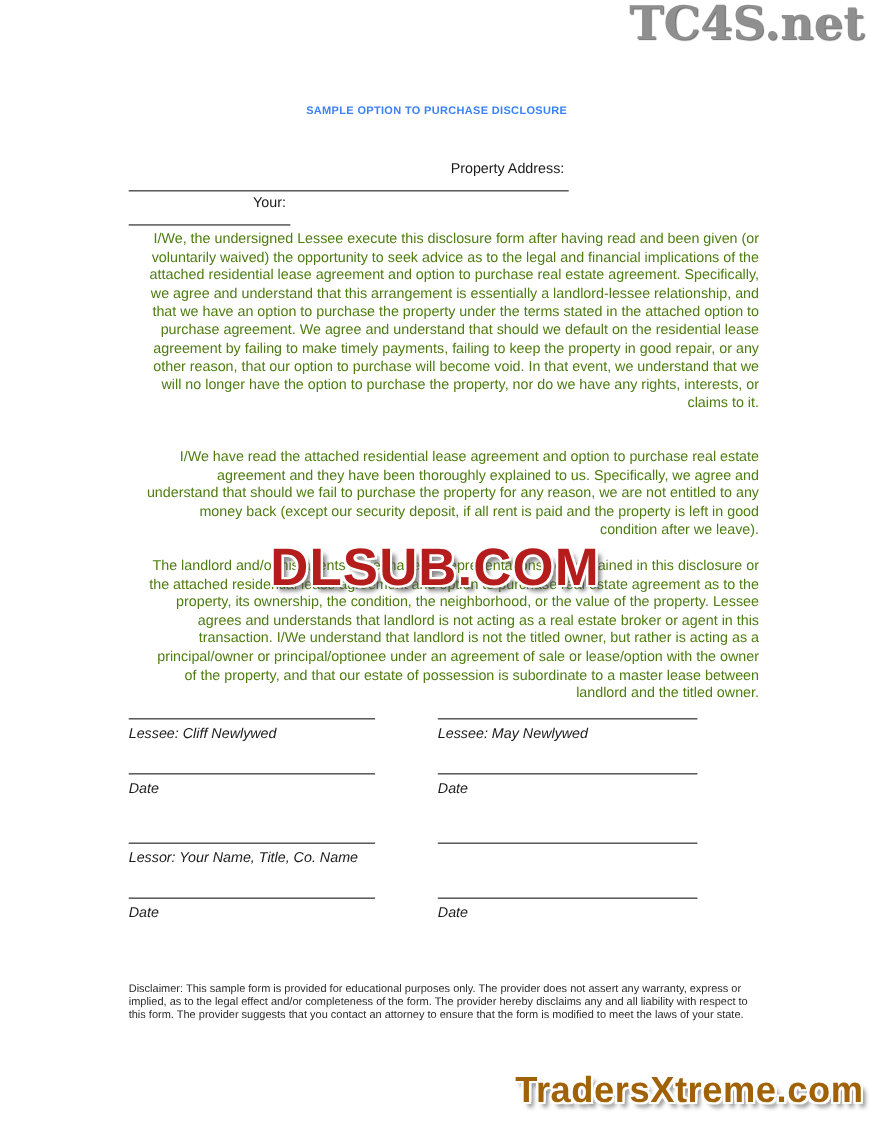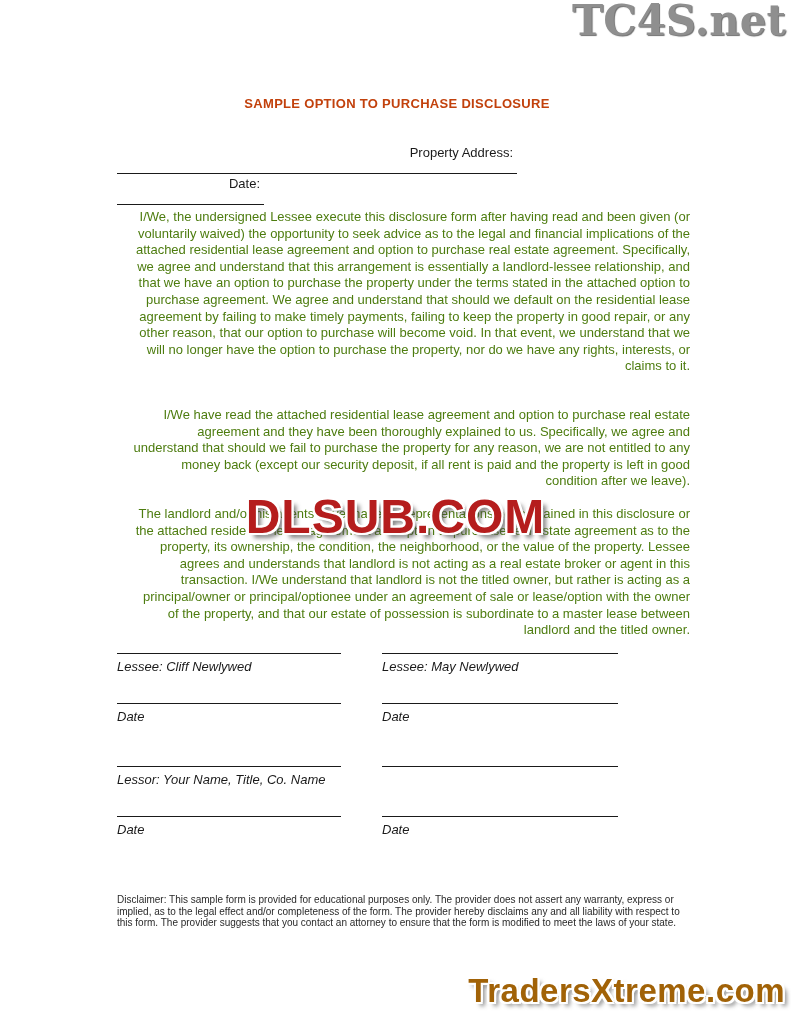--- a/index.html
+++ b/index.html
@@ -67,23 +67,23 @@
     left: 117px;
     top: 0;
     width: 560px;
   }
   .doc-title {
     position: absolute;
     top: 96px;
     left: 0;
     width: 100%;
     text-align: center;
-    font-size: 13px;
-    font-weight: bold;
-    color: #c2410c;
+    font-size: 10px;
+    font-weight: bold;
+    color: #3b82f6;
     letter-spacing: 0.3px;
   }
   .field-row {
     position: absolute;
     left: 0;
     display: flex;
     align-items: flex-end;
     font-size: 13px;
     flex-direction: column;
   }
@@ -108,21 +108,21 @@
   .para-2 { top: 407px; }
   .para-3 { top: 506px; }
   .sig-block { position: absolute; font-size: 13px; font-style: italic; }
   .sig-line {
     border-bottom: 1.2px solid #1a1a1a;
     height: 0;
     margin-bottom: 5px;
   }
   .sig-label { white-space: nowrap; }
   .col-l { left: 0;   width: 224px; }
-  .col-r { left: 265px; width: 236px; }
+  .col-r { left: 281px; width: 236px; }
   .sig-r1 { top: 653px; }
   .sig-r2 { top: 703px; }
   .sig-r3 { top: 766px; }
   .sig-r4 { top: 816px; }
   .disclaimer {
     position: absolute;
     top: 894px;
     left: 0;
     width: 578px;
     font-size: 10px;
@@ -140,21 +140,21 @@
   <div class="doc">
 
     <h1 class="doc-title">SAMPLE OPTION TO PURCHASE DISCLOSURE</h1>
 
     <div class="field-row row-address">
       <span class="lbl">Property Address:</span>
       <span class="blank-line" style="width:400px"></span>
     </div>
 
     <div class="field-row row-date">
-      <span class="lbl">Date:</span>
+      <span class="lbl">Your:</span>
       <span class="blank-line" style="width:147px"></span>
     </div>
 
     <p class="para para-1">I/We, the undersigned Lessee execute this disclosure form after having read and been given (or voluntarily waived) the opportunity to seek advice as to the legal and financial implications of the attached residential lease agreement and option to purchase real estate agreement. Specifically, we agree and understand that this arrangement is essentially a landlord-lessee relationship, and that we have an option to purchase the property under the terms stated in the attached option to purchase agreement. We agree and understand that should we default on the residential lease agreement by failing to make timely payments, failing to keep the property in good repair, or any other reason, that our option to purchase will become void. In that event, we understand that we will no longer have the option to purchase the property, nor do we have any rights, interests, or claims to it.</p>
 
     <p class="para para-2">I/We have read the attached residential lease agreement and option to purchase real estate agreement and they have been thoroughly explained to us. Specifically, we agree and understand that should we fail to purchase the property for any reason, we are not entitled to any money back (except our security deposit, if all rent is paid and the property is left in good condition after we leave).</p>
 
     <p class="para para-3">The landlord and/or his agents have made no representations not contained in this disclosure or the attached residential lease agreement and option to purchase real estate agreement as to the property, its ownership, the condition, the neighborhood, or the value of the property. Lessee agrees and understands that landlord is not acting as a real estate broker or agent in this transaction. I/We understand that landlord is not the titled owner, but rather is acting as a principal/owner or principal/optionee under an agreement of sale or lease/option with the owner of the property, and that our estate of possession is subordinate to a master lease between landlord and the titled owner.</p>
 
     <div class="sig-block col-l sig-r1">

